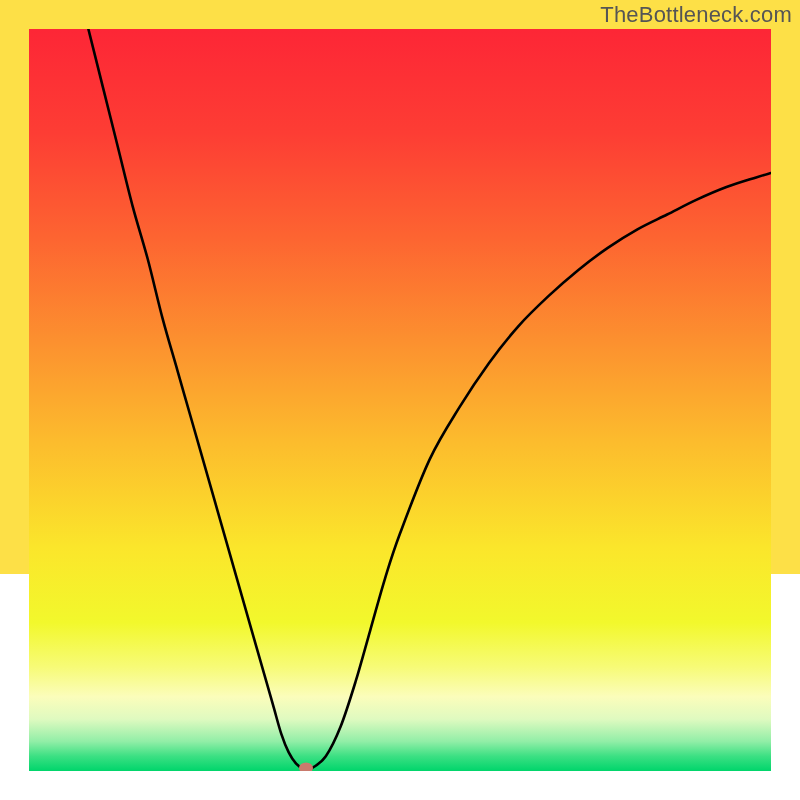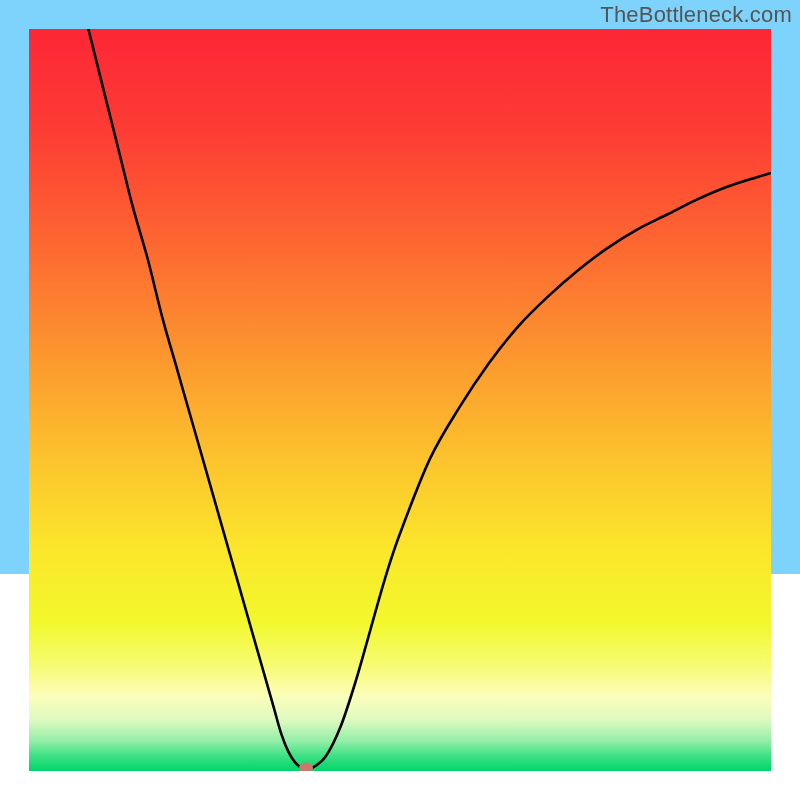--- a/index.html
+++ b/index.html
@@ -7,21 +7,21 @@
     padding: 0;
     width: 800px;
     height: 800px;
     background: #ffffff;
     font-family: Arial, Helvetica, sans-serif;
   }
   .chart-container {
     position: relative;
     width: 800px;
     height: 574px;
-    background: #7dd3fc;
+    background: #fde047;
   }
   .watermark {
     position: absolute;
     top: 2px;
     right: 8px;
     font-size: 22px;
     color: #555555;
     font-weight: 500;
     z-index: 10;
     letter-spacing: 0.2px;

